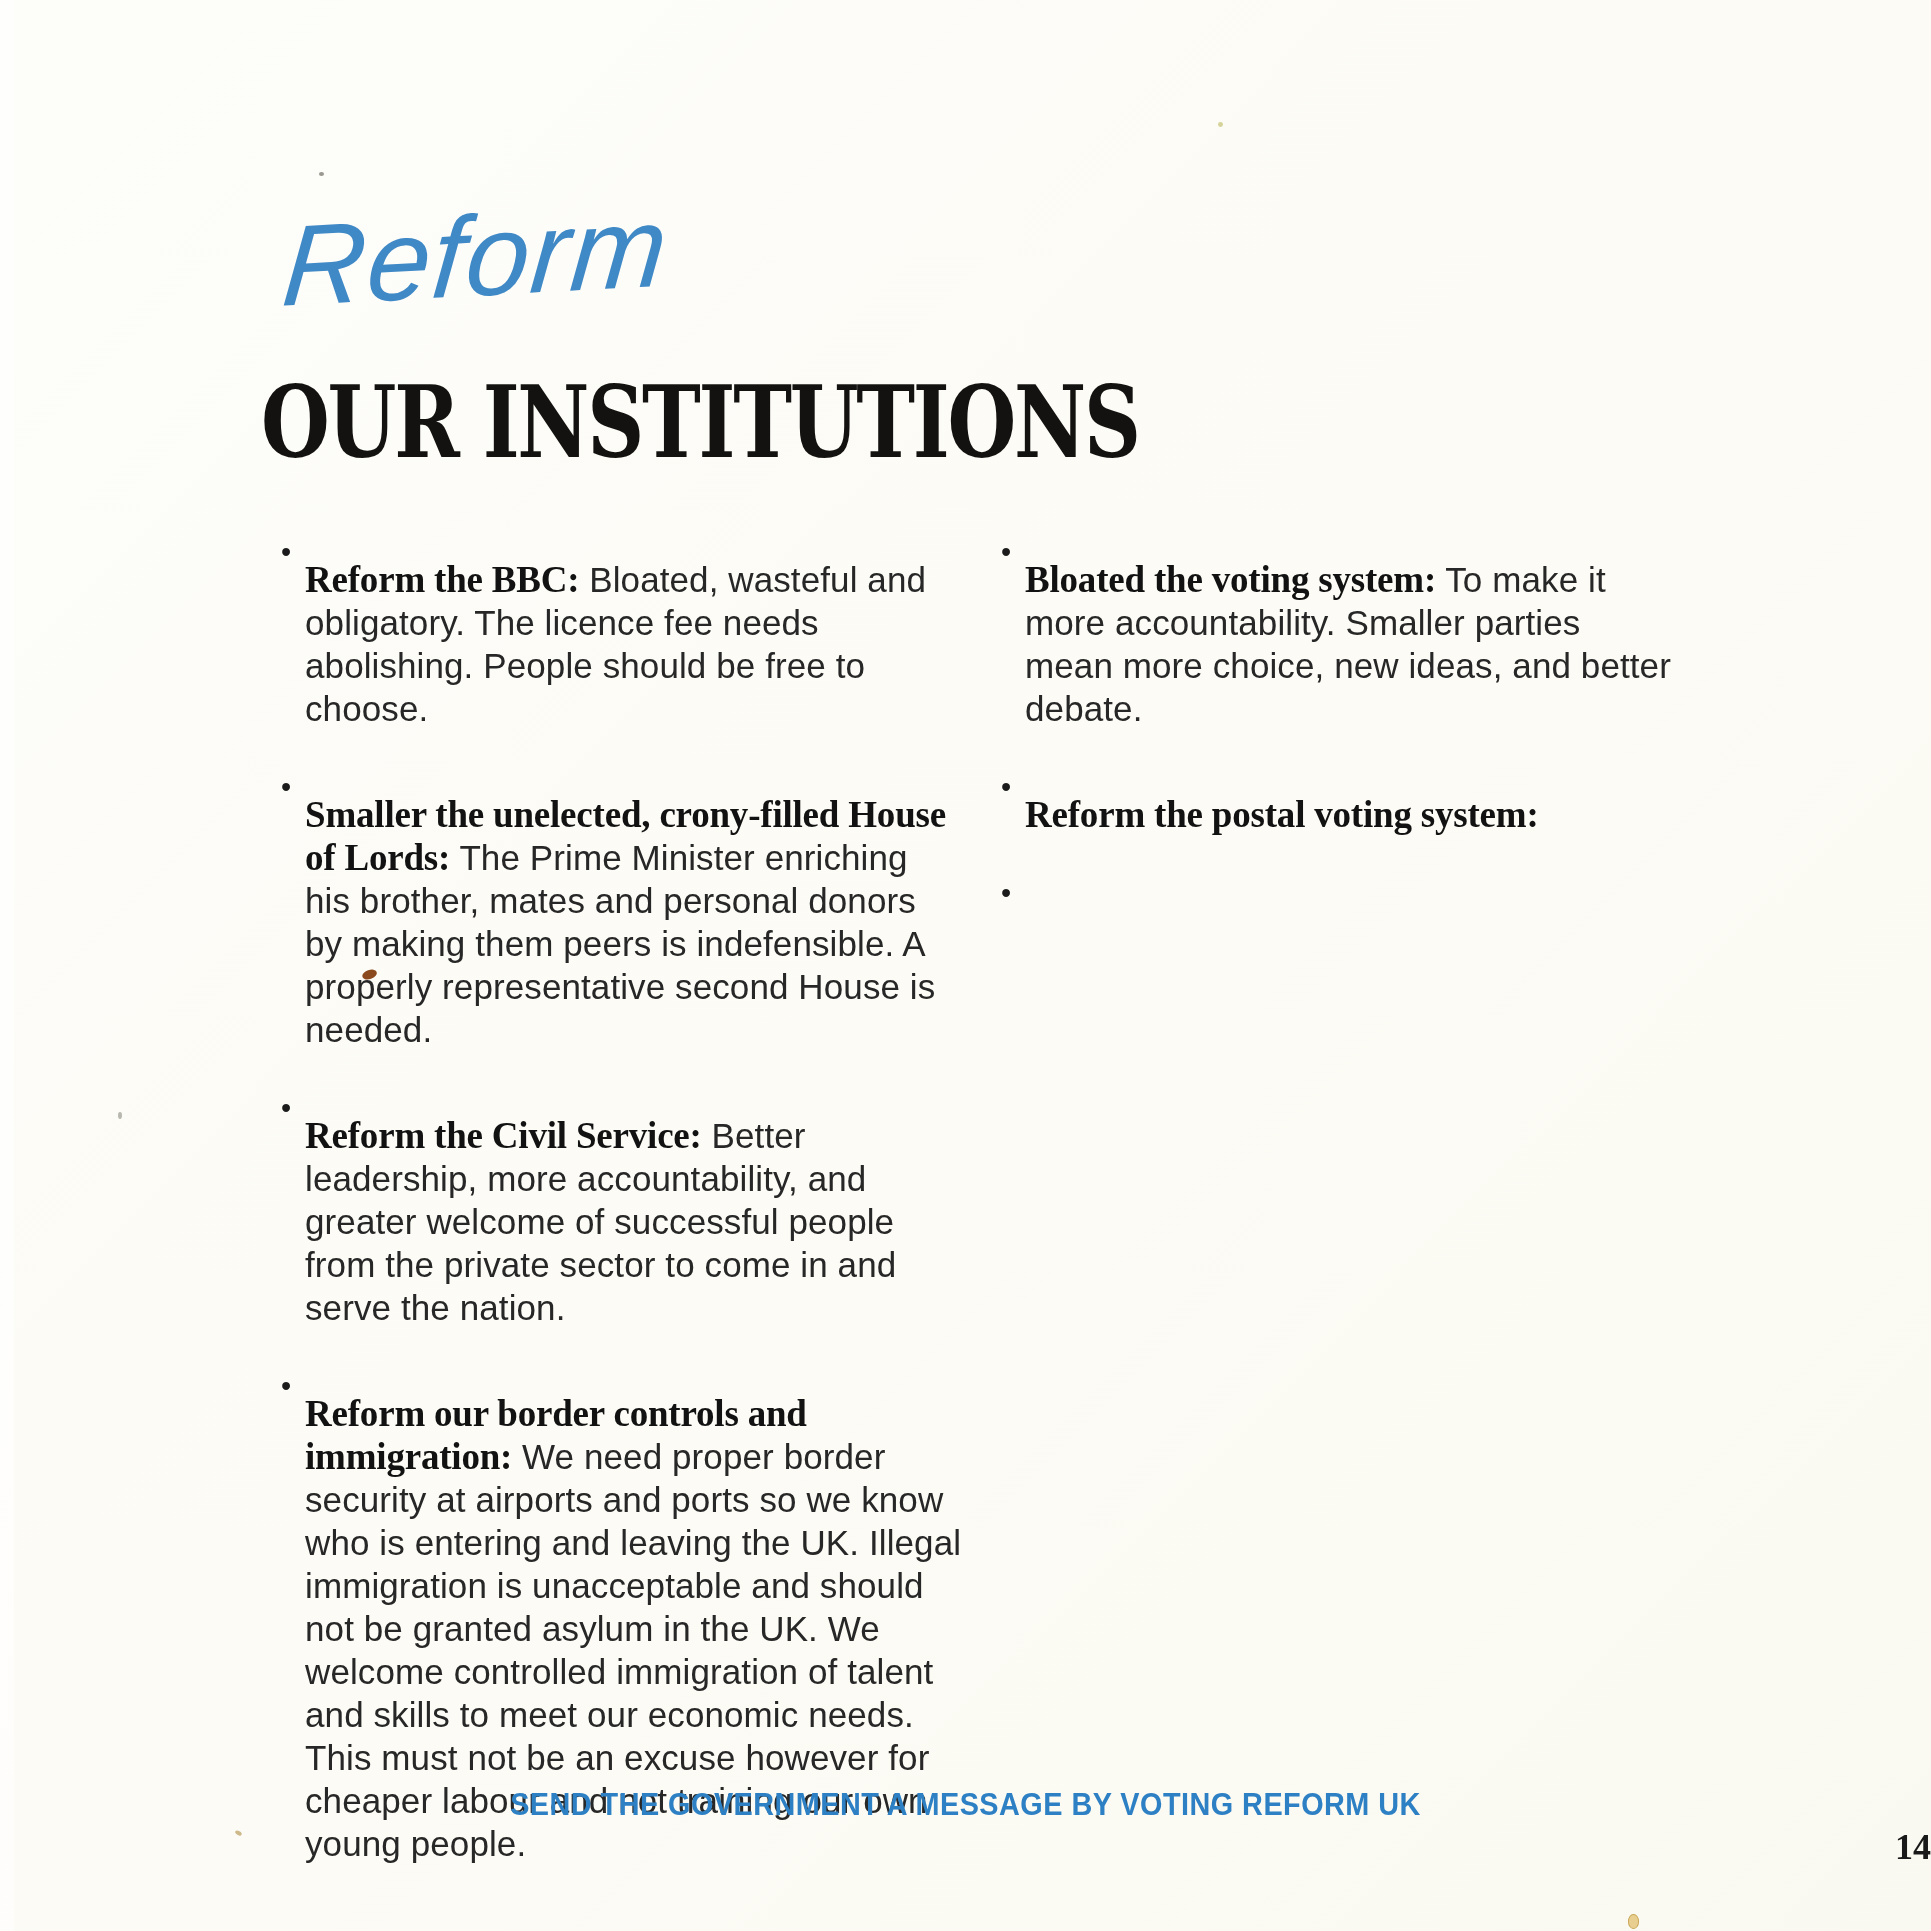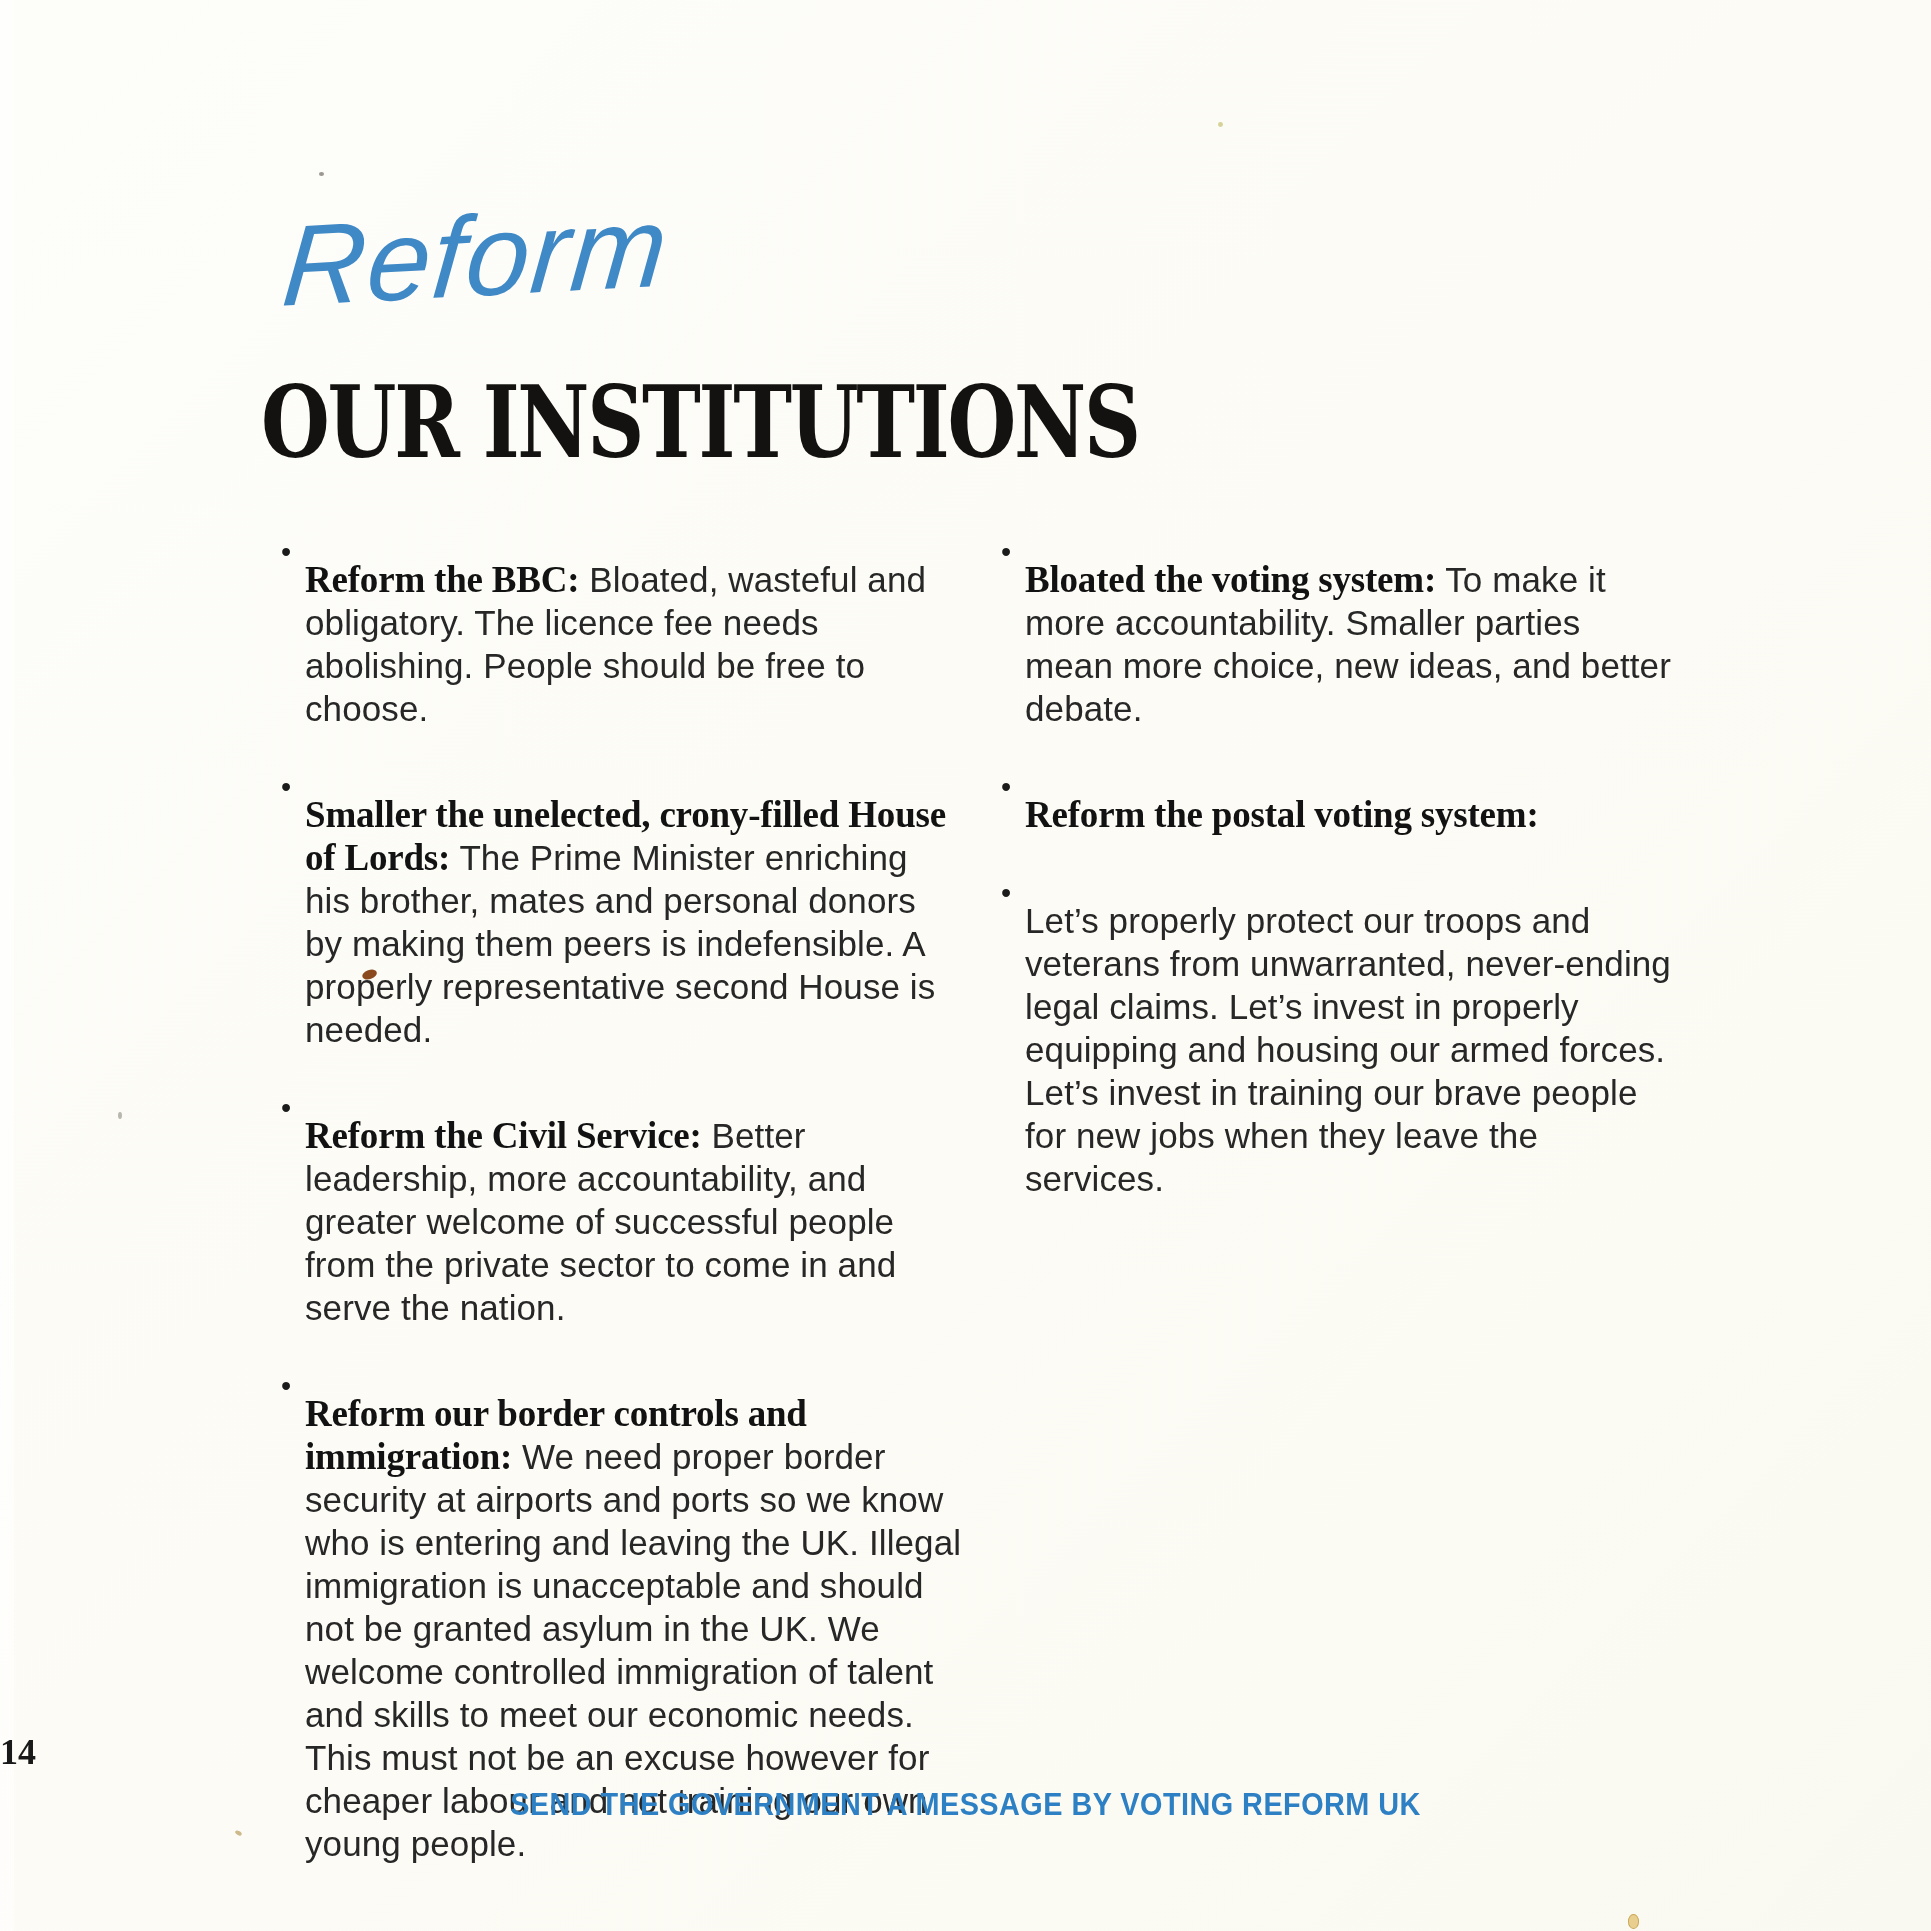--- a/index.html
+++ b/index.html
@@ -72,22 +72,22 @@
     font-family: "Liberation Serif", "DejaVu Serif", serif;
     font-weight: 700;
     font-size: 37px;
     letter-spacing: -0.2px;
     color: #121212;
   }
   .lead.own-line { display: block; }
   .page-number {
     position: absolute;
     left: 0; right: 0;
-    top: 1731px;
-    text-align: left;
+    top: 1826px;
+    text-align: right;
     font-family: "Liberation Serif", "DejaVu Serif", serif;
     font-weight: 700;
     font-size: 36px;
     color: #191919;
   }
   .footer-slogan {
     position: absolute;
     left: 0; right: 0;
     top: 1787px;
     text-align: center;
@@ -168,21 +168,20 @@
       <div class="item">
         <span class="bullet">•</span>
         <div class="item-text">
           <span class="lead own-line">Reform the postal voting system:</span>
         </div>
       </div>
 
       <div class="item">
         <span class="bullet">•</span>
         <div class="item-text">
-          <span>Let’s properly protect our troops and veterans from unwarranted, never-ending legal claims. Let’s invest in properly equipping and housing our armed forces. Let’s invest in training our brave people for new jobs when they leave the services.</span>
         </div>
       </div>
 
     </div>
   </div>
 
   <div class="page-number">14</div>
   <div class="footer-slogan">SEND THE GOVERNMENT A MESSAGE BY VOTING REFORM UK</div>
 
   <div class="speck speck-1"></div>

